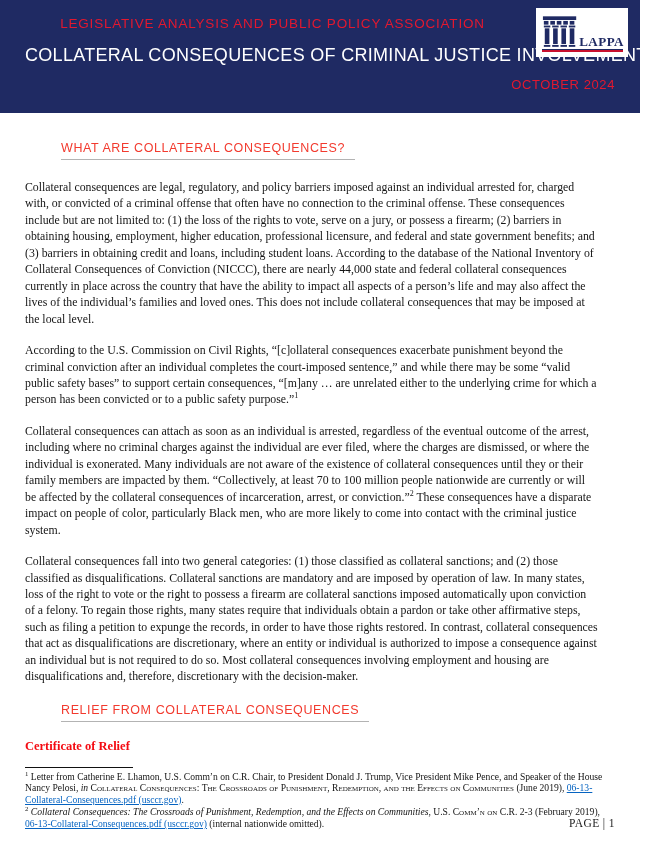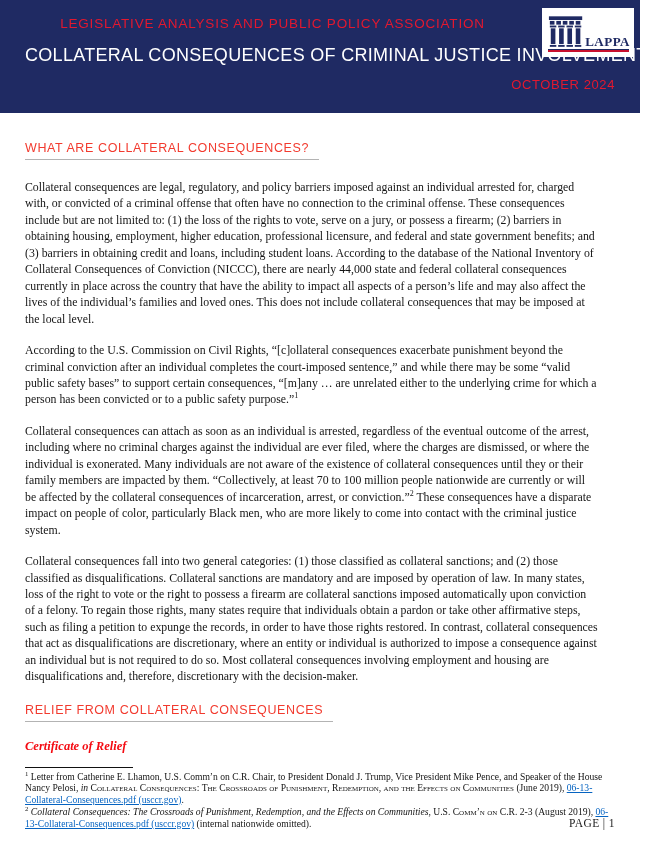--- a/index.html
+++ b/index.html
@@ -41,21 +41,21 @@
     position:absolute;
     right:25px; top:77px;
     color:#E3182F;
     font-size:13px;
     font-weight:500;
     letter-spacing:0.6px;
     margin-left:16px;
   }
   .logo{
     position:absolute;
-    top:8px; right:6px;
+    top:8px; right:12px;
     width:92px; height:49px;
     background:#ffffff;
     box-sizing:border-box;
     padding:4px 4px 7px 6px;
     display:flex;
     align-items:flex-end;
   }
   .logo-text{
     font-family:"Liberation Serif", serif;
     font-weight:bold;
@@ -81,28 +81,28 @@
     font-weight:500;
     letter-spacing:0.6px;
     color:#F23A2E;
     margin:0;
     padding:0;
   }
   .section-heading .rule{
     display:inline-block;
     border-bottom:1px solid #b3b3b3;
     padding:0 10px 4px 0;
+    margin-left:36px;
   }
   .heading-1{ margin-top:28px; }
   .heading-2{ margin-top:18px; }
   .sub-heading{
     font-family:"Liberation Serif", serif;
     font-size:12.5px;
     font-weight:bold;
-    font-style:italic;
     color:#F40B12;
     margin:17px 0 0 0;
   }
   p.body-text{
     font-size:11.8px;
     line-height:16.45px;
     margin:15px 17px 0 0;
     text-align:left;
   }
   p.first-after-heading{ margin-top:19px; }
@@ -198,20 +198,20 @@
     </h2>
 
     <h3 class="sub-heading">Certificate of Relief</h3>
 
 
     <div class="footnote-block">
       <div class="footnote-rule"></div>
 
       <p class="footnote"><sup>1</sup><span> Letter from Catherine E. Lhamon, U.S. Comm’n on C.R. Chair, to President Donald J. Trump, Vice President Mike Pence, and Speaker of the House Nancy Pelosi, </span><span class="italic">in</span><span class="smallcaps"> Collateral Consequences: The Crossroads of Punishment, Redemption, and the Effects on Communities</span><span> (June 2019), </span><a class="fn-link">06-13-Collateral-Consequences.pdf (usccr.gov)</a><span>.</span></p>
 
-      <p class="footnote"><sup>2</sup><span class="italic"> Collateral Consequences: The Crossroads of Punishment, Redemption, and the Effects on Communities</span><span>, </span><span class="smallcaps">U.S. Comm’n on C.R.</span><span> 2-3 (August 2019), </span><a class="fn-link">06-13-Collateral-Consequences.pdf (usccr.gov)</a><span> (internal nationwide omitted).</span></p>
+      <p class="footnote"><sup>2</sup><span class="italic"> Collateral Consequences: The Crossroads of Punishment, Redemption, and the Effects on Communities</span><span>, </span><span class="smallcaps">U.S. Comm’n on C.R.</span><span> 2-3 (February 2019), </span><a class="fn-link">06-13-Collateral-Consequences.pdf (usccr.gov)</a><span> (internal nationwide omitted).</span></p>
     </div>
 
   </main>
 
   <div class="page-number">PAGE | 1</div>
 
 </div>
 
 </body></html>

